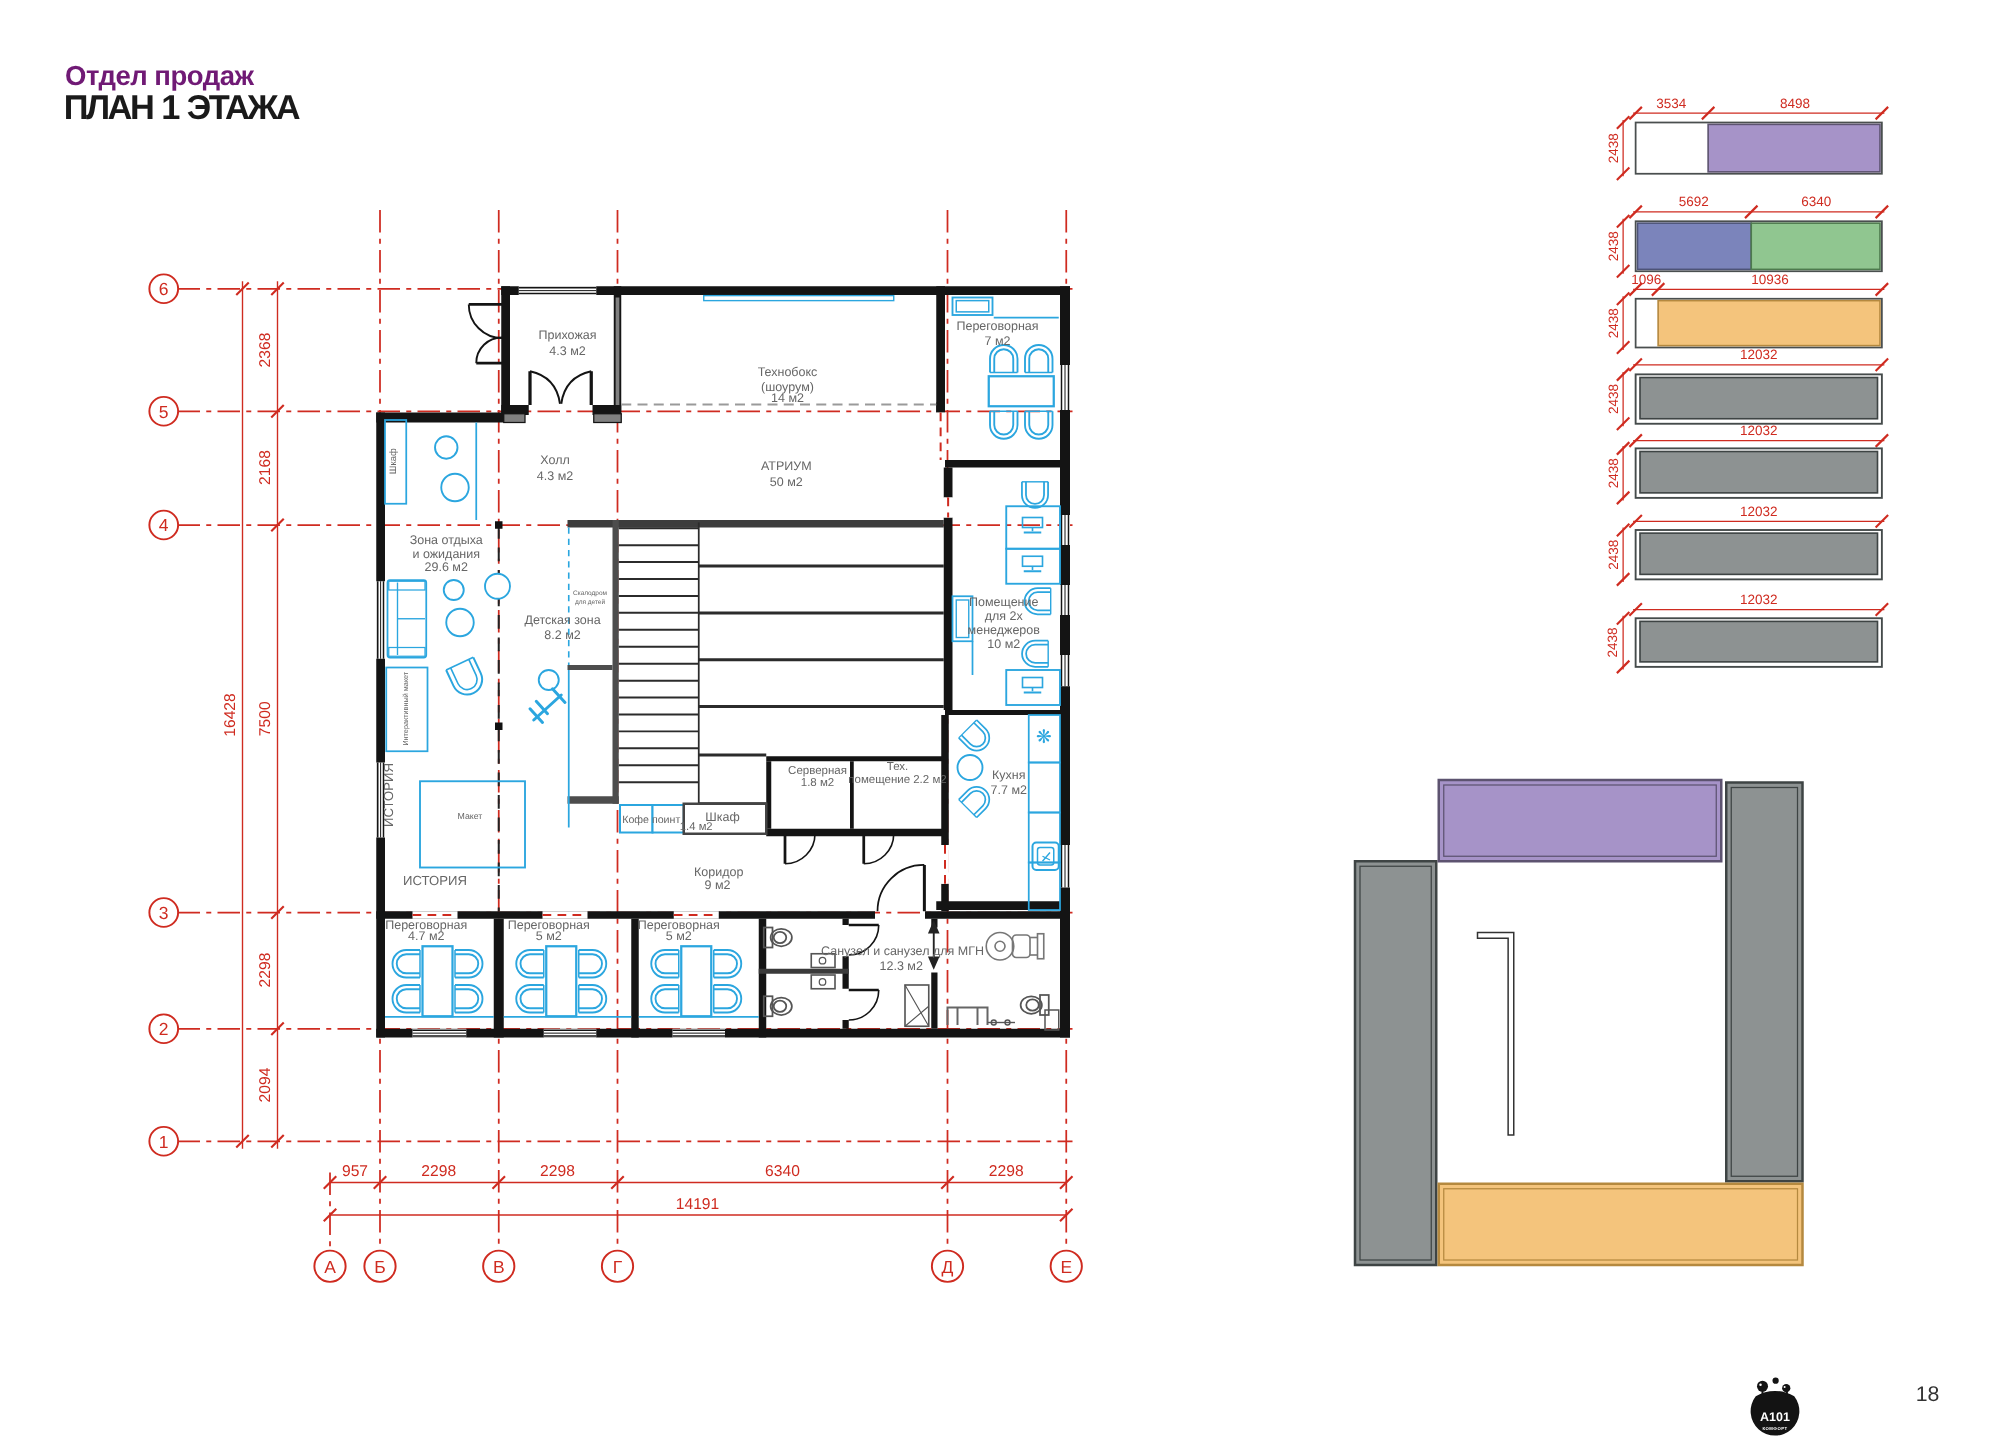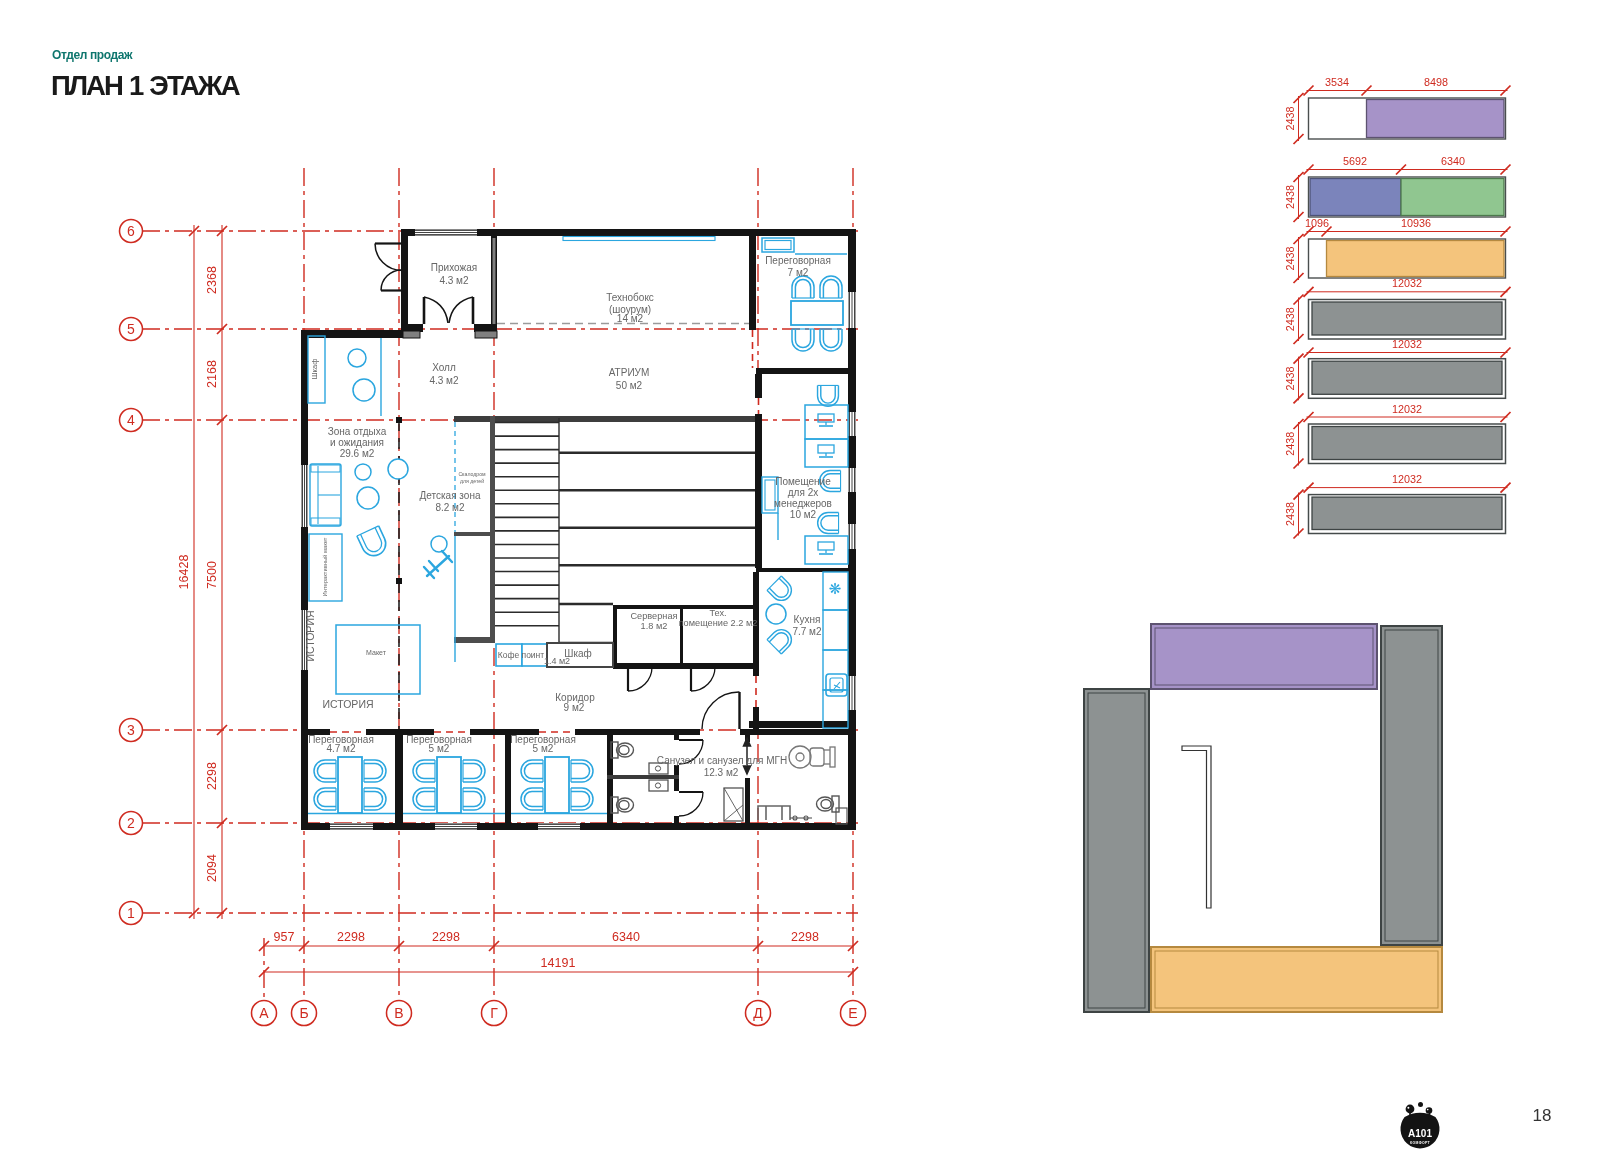--- a/index.html
+++ b/index.html
@@ -1,19 +1,19 @@
 <!DOCTYPE html>
 <html><head>
 <meta charset="utf-8">
 <style>
 html,body{margin:0;padding:0;background:#fff;}
 #page{position:relative;width:1600px;height:1159px;background:#fff;overflow:hidden;
 font-family:"Liberation Sans",sans-serif;}
 svg text{font-family:"Liberation Sans",sans-serif;}
-.t1{position:absolute;left:52px;top:48px;font-size:12px;font-weight:bold;color:#0f766e;letter-spacing:-0.4px;}
+.t1{position:absolute;left:52px;top:48px;font-size:22px;font-weight:bold;color:#701a75;letter-spacing:-0.4px;}
 .t2{position:absolute;left:51px;top:70px;font-size:27.5px;font-weight:bold;color:#1a1a1a;letter-spacing:-2px;word-spacing:1.5px;text-align:center;}
 </style>
 </head>
 <body>
 <div id="page">
 <div class="t1">Отдел продаж</div>
 <div class="t2">ПЛАН 1 ЭТАЖА</div>
 <svg width="1600" height="1159" viewBox="0 0 1600 1159" style="position:absolute;left:0;top:0">
 <defs>
 <g id="tk">

